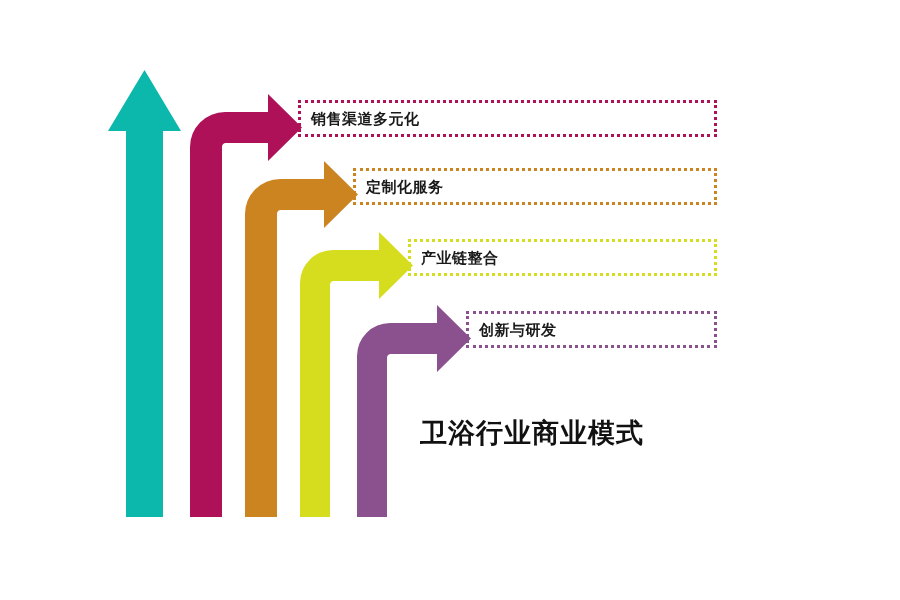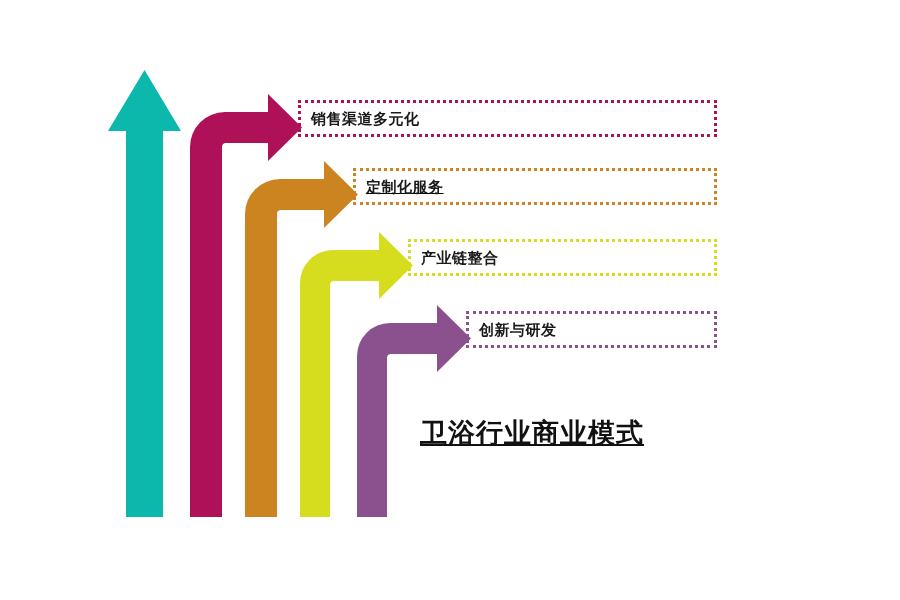--- a/index.html
+++ b/index.html
@@ -35,21 +35,20 @@
   }
 
   .main-title{
     position:absolute;
     left:420px;top:415px;
     font-size:27px;
     font-weight:bold;
     color:#111111;
     letter-spacing:1px;
     white-space:nowrap;
-    text-decoration:underline;
   }
 
   .watermark{
     position:absolute;
     left:752px;top:533px;
     width:140px;height:52px;
   }
   .wm-row{
     position:absolute;left:0;top:0;
     display:flex;align-items:center;
@@ -130,21 +129,21 @@
              L 390 354
              A 4 4 0 0 0 387 357
              L 387 517
              Z" fill="#8B518E"></path>
   </svg>
 
   <div class="label-box" style="left:298px;top:100px;width:419px;height:37px;border-color:#AE1157;">
     <span class="label-text">销售渠道多元化</span>
   </div>
 
-  <div class="label-box" style="left:353px;top:168px;width:364px;height:37px;border-color:#CC8420;text-decoration:underline;">
+  <div class="label-box" style="left:353px;top:168px;width:364px;height:37px;border-color:#CC8420;">
     <span class="label-text">定制化服务</span>
   </div>
 
   <div class="label-box" style="left:408px;top:239px;width:309px;height:37px;border-color:#D6DD1E;">
     <span class="label-text">产业链整合</span>
   </div>
 
   <div class="label-box" style="left:466px;top:311px;width:251px;height:37px;border-color:#8B518E;">
     <span class="label-text">创新与研发</span>
   </div>

